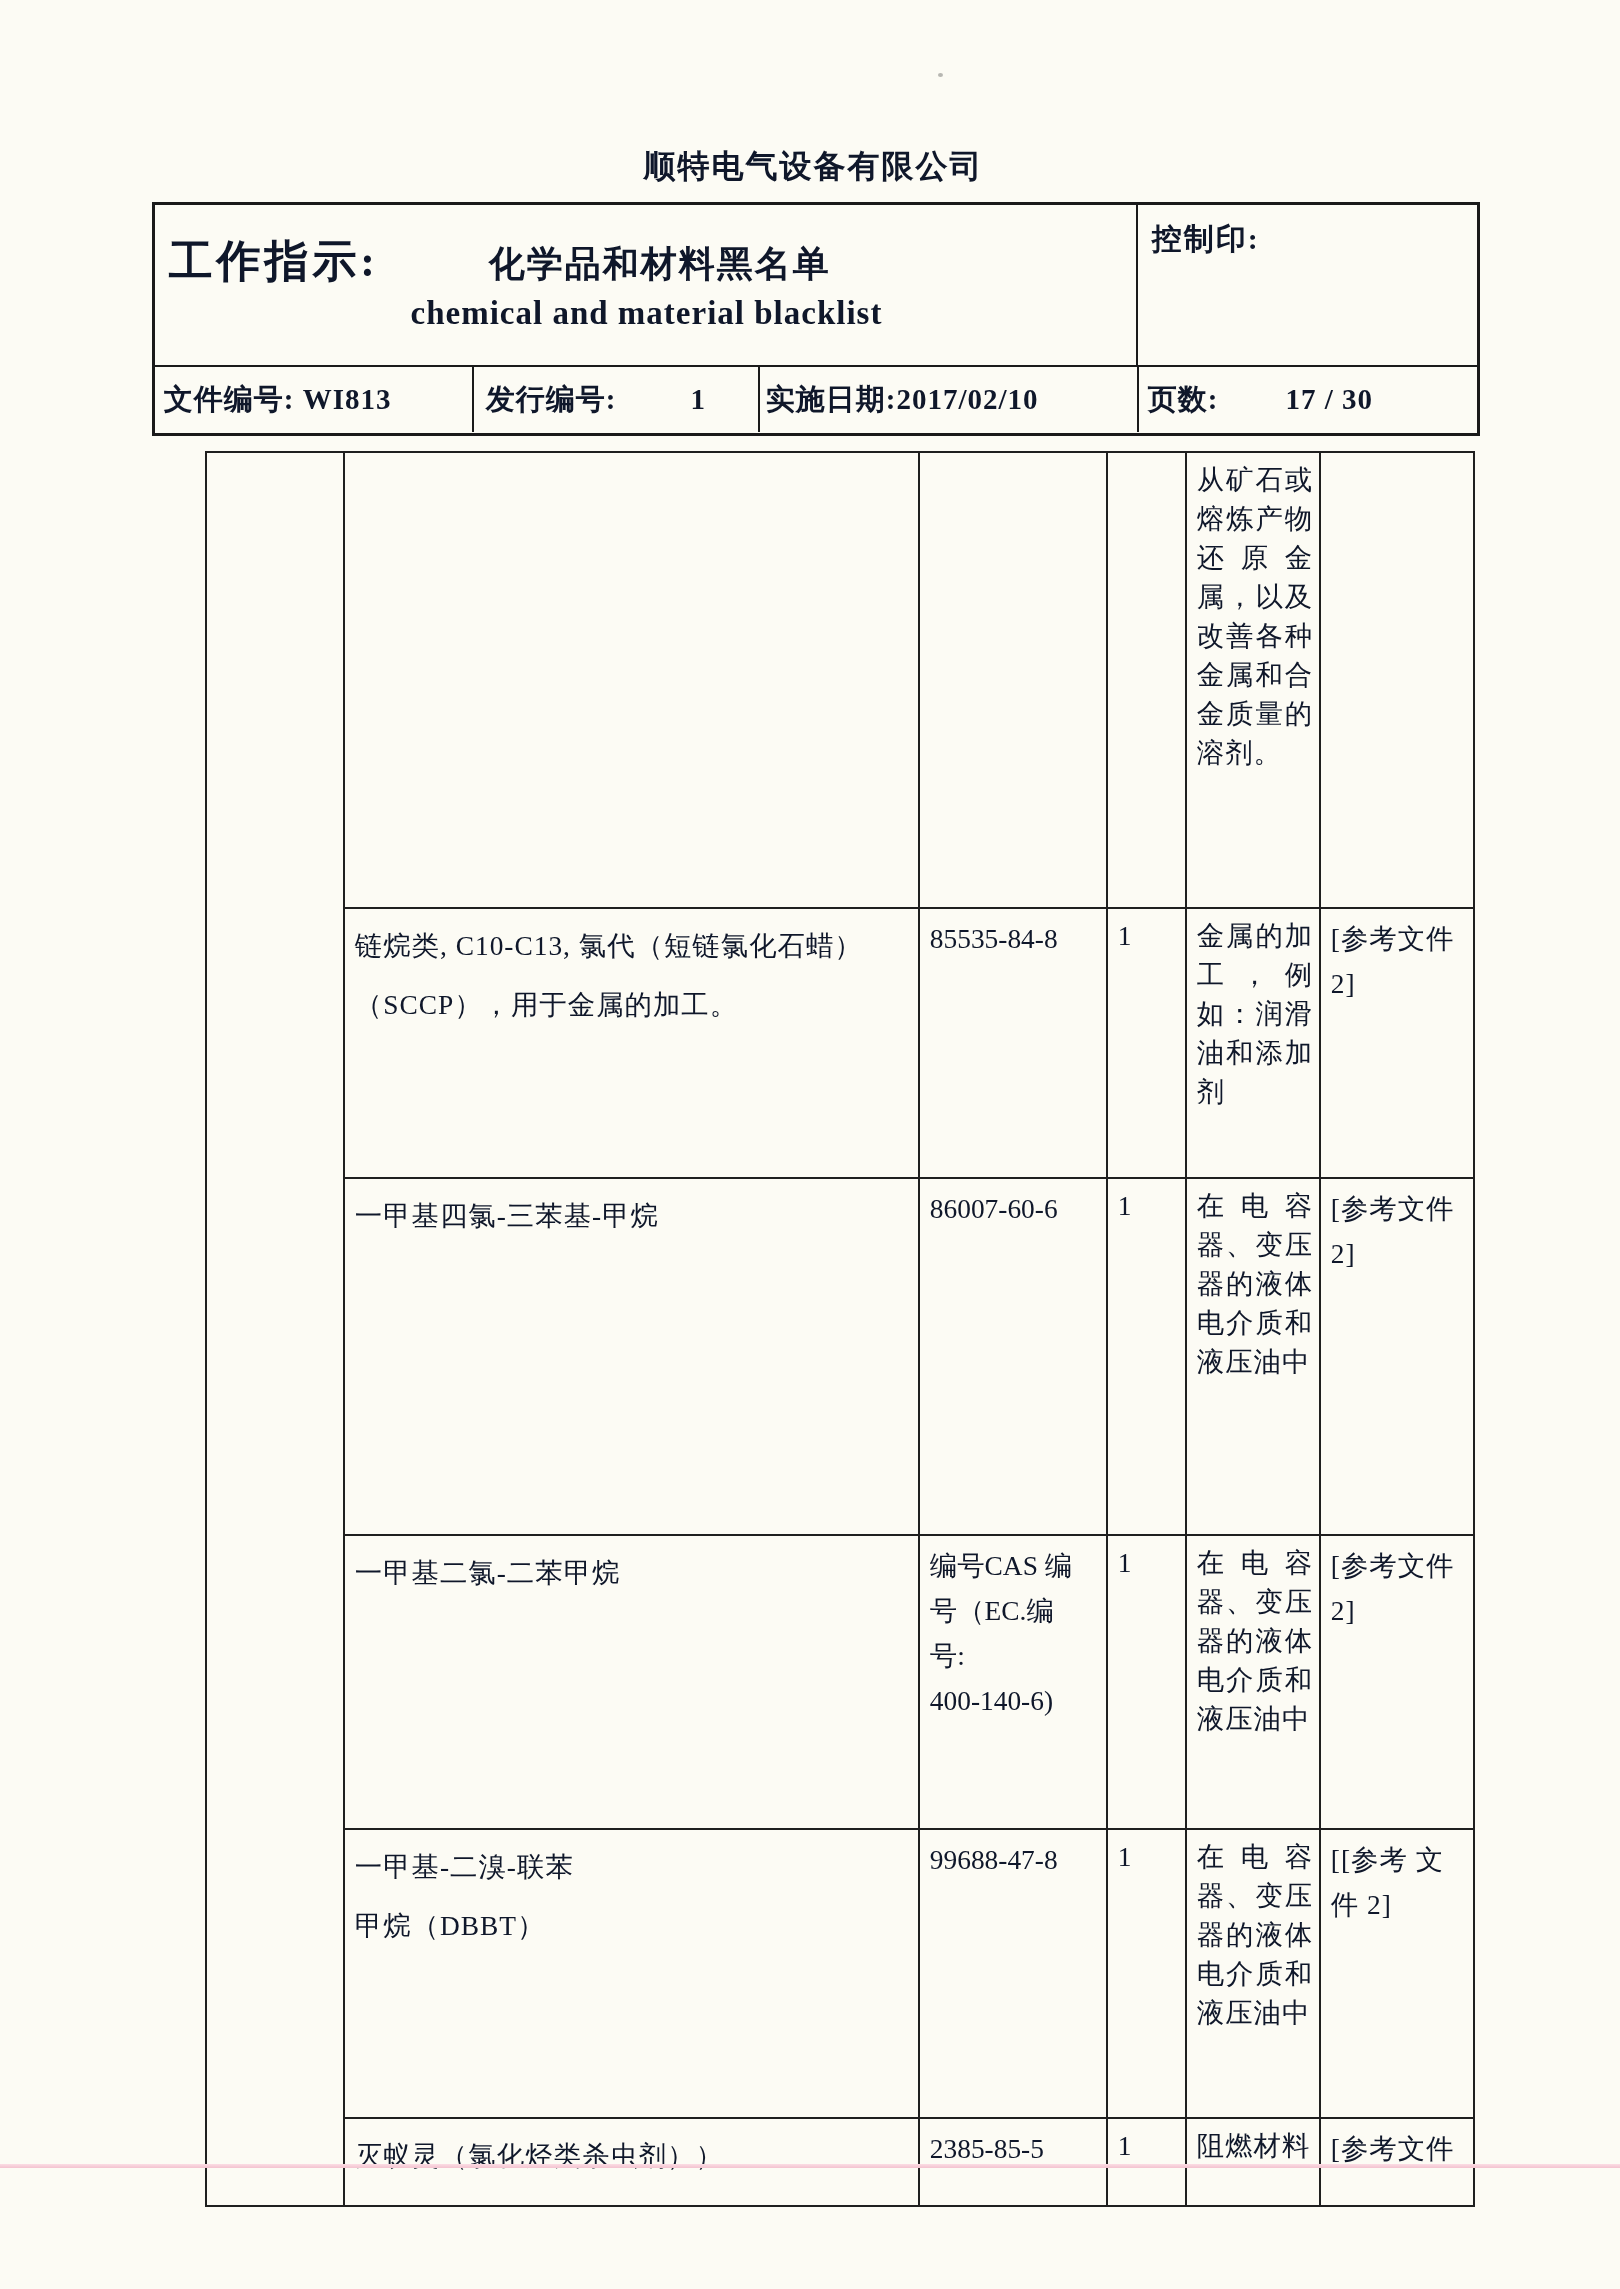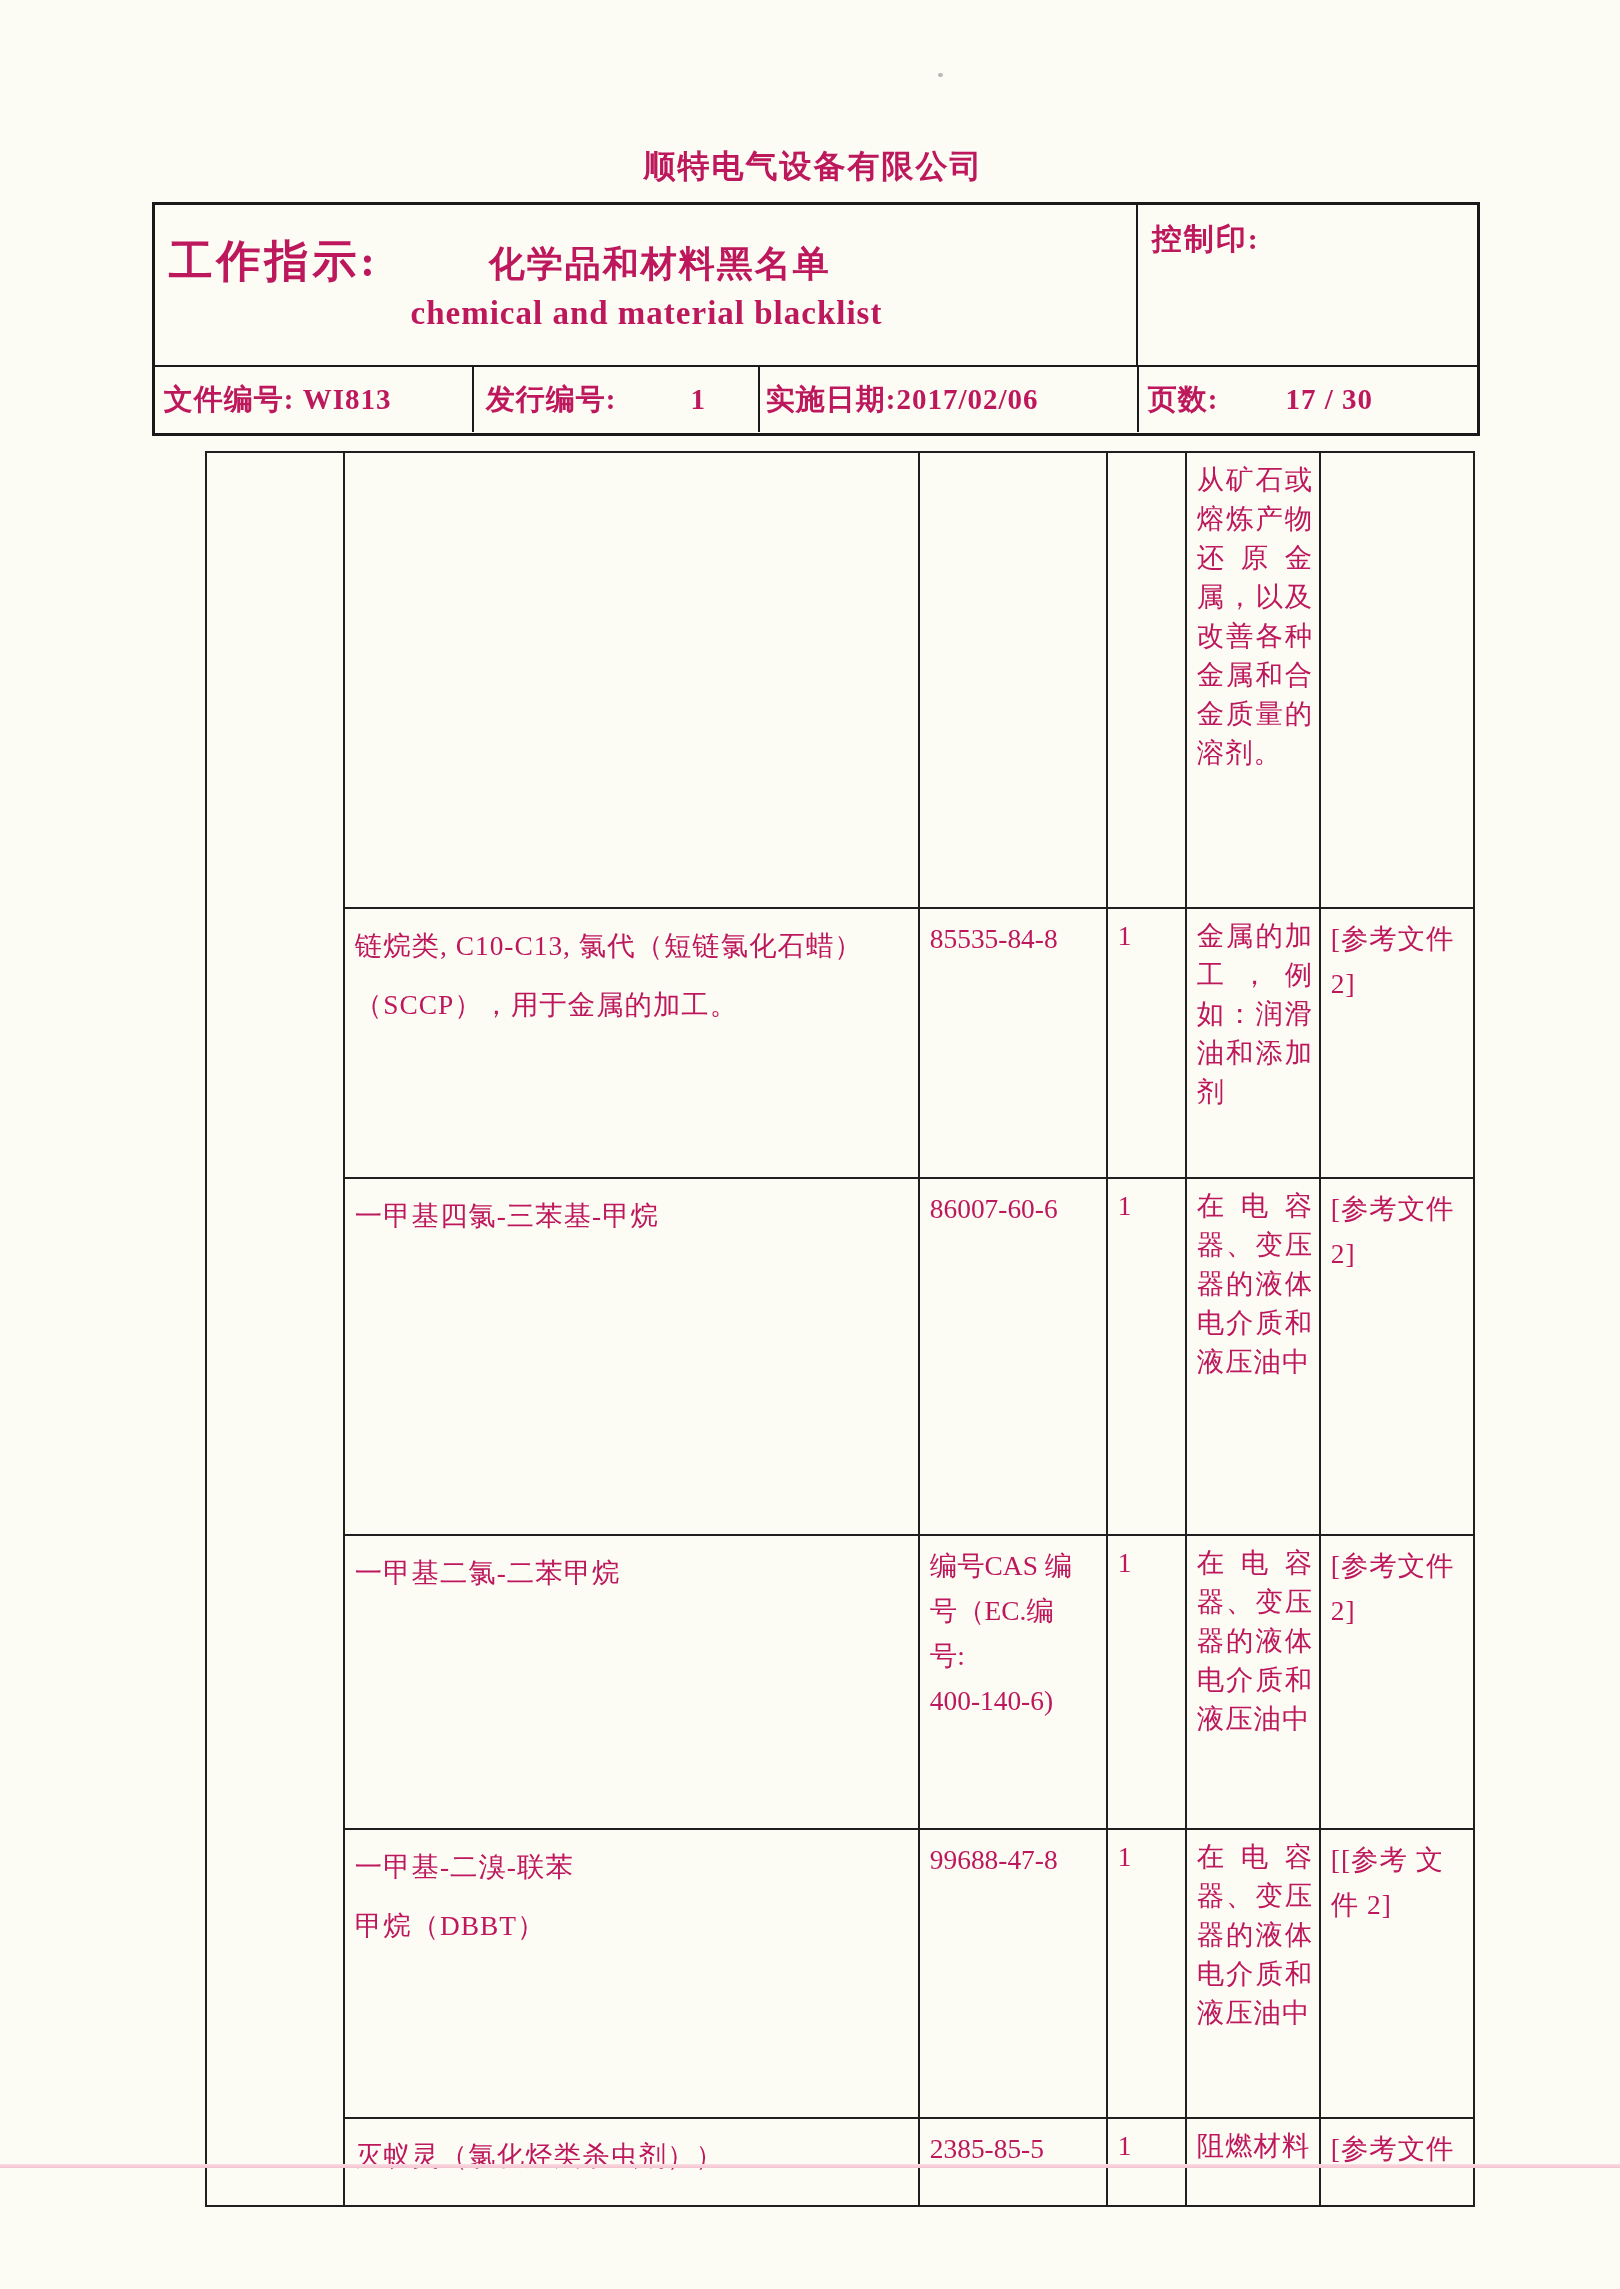--- a/index.html
+++ b/index.html
@@ -1,21 +1,21 @@
 <!DOCTYPE html>
 <html><head>
 <meta charset="utf-8">
 <style>
   html,body{margin:0;padding:0;background:#e9e7e0;}
   .page{
     position:relative;
     width:1620px;height:2290px;
     background:#fcfbf4;
     font-family:"Liberation Serif","DejaVu Serif",serif;
-    color:#be185d;
+    color:#0f172a;
     overflow:hidden;
   }
   
   .speck{position:absolute;left:938px;top:73px;width:4.9px;height:3.9px;background:#9a9a96;border-radius:50%;opacity:.7;}
 
   .page-title{
     position:absolute;left:0;top:145px;width:1627px;
     text-align:center;
     font-size:32px;font-weight:bold;letter-spacing:2px;
   }
@@ -110,21 +110,21 @@
     <div class="h-row2">
       <div class="h-cell hc1">
         <span>文件编号:</span>&nbsp;<span class="val">WI813</span>
       </div>
       <div class="h-cell hc2">
         <span>发行编号:</span>
           <span class="val">1</span>
       </div>
       <div class="h-cell hc3">
         <span>实施日期:</span>
-          <span class="val">2017/02/06</span>
+          <span class="val">2017/02/10</span>
       </div>
       <div class="h-cell hc4">
         <span>页数:</span>
           <span class="val">17 / 30</span>
       </div>
     </div>
   </div>
 
   <table class="blacklist">
     <colgroup>

